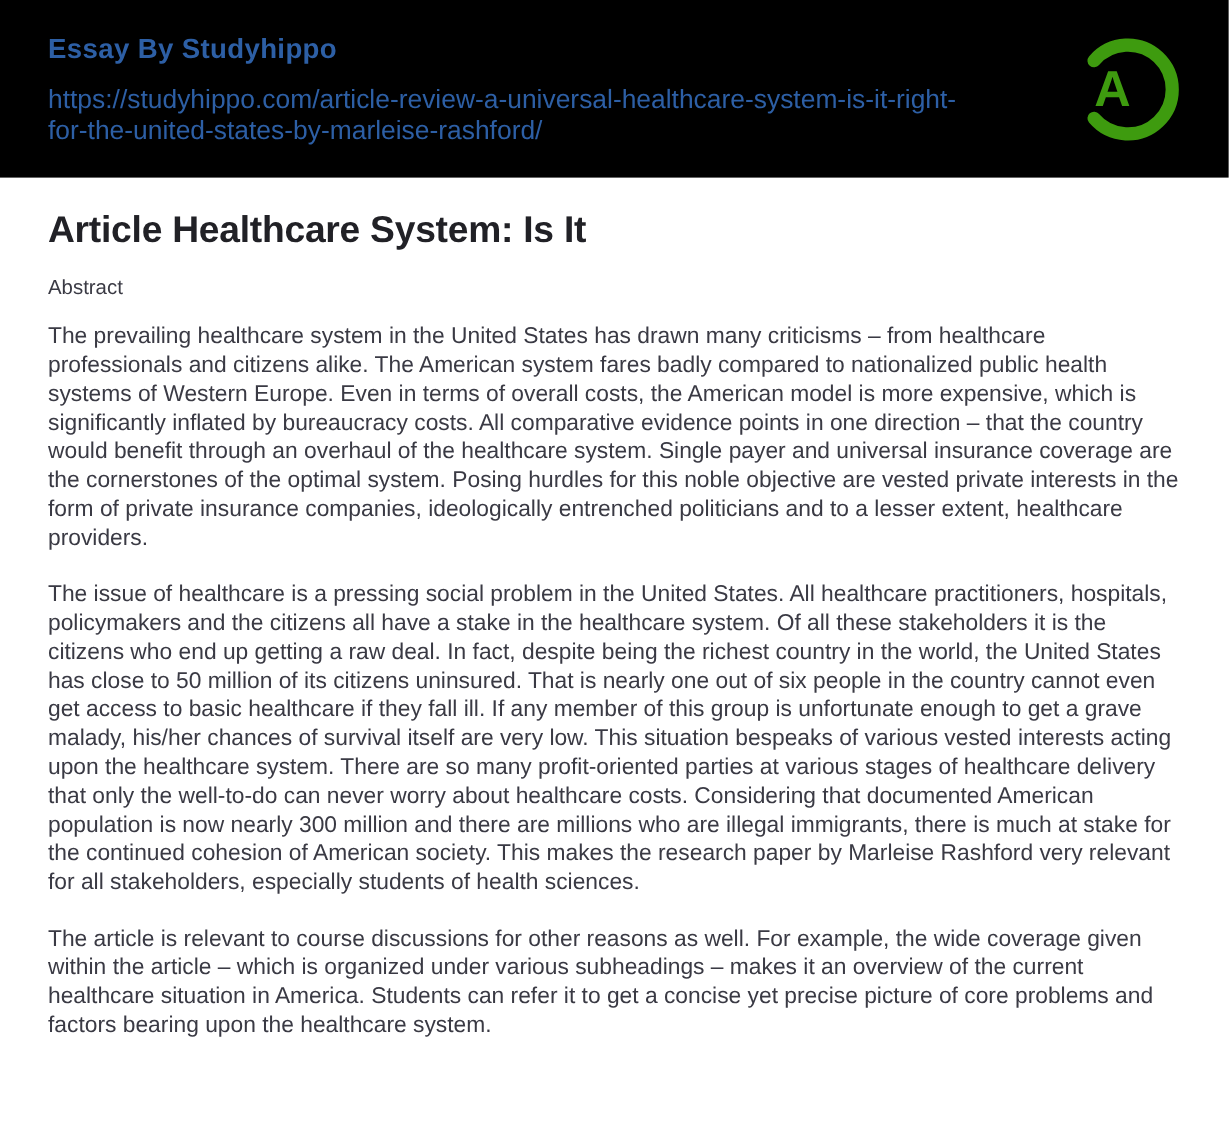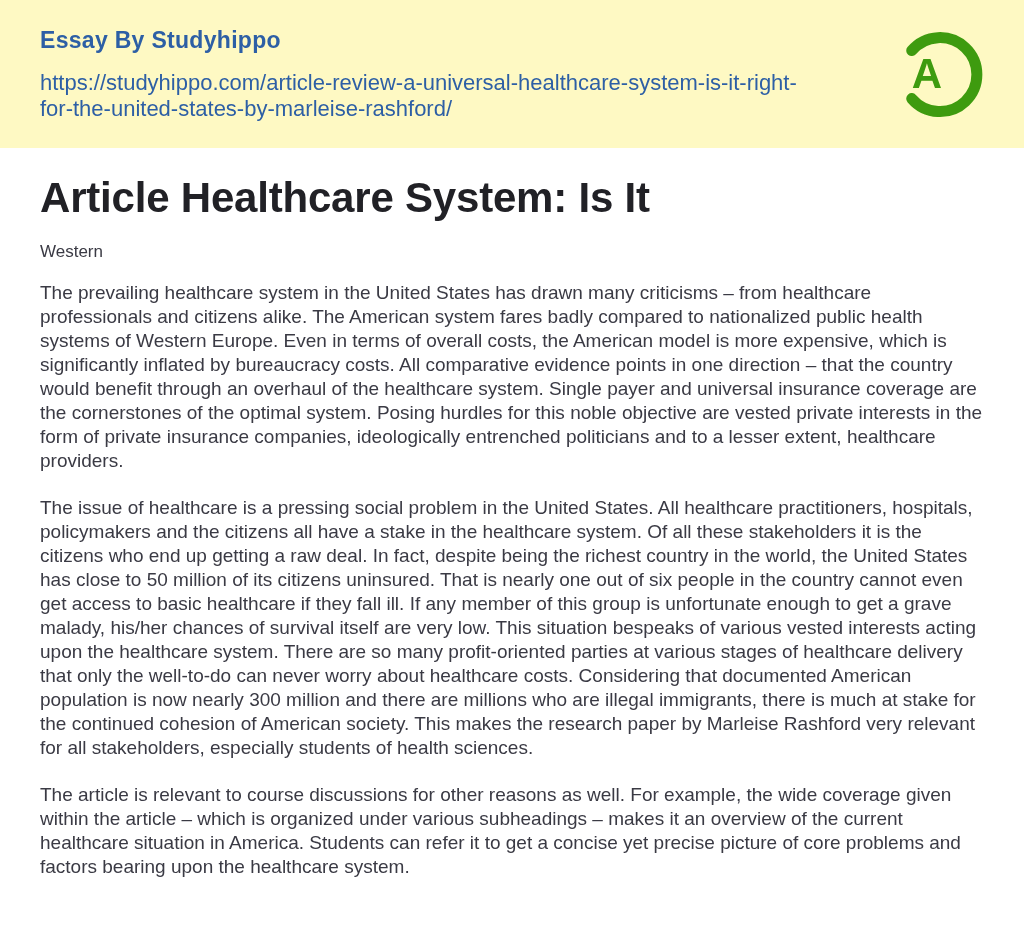--- a/index.html
+++ b/index.html
@@ -7,21 +7,21 @@
     width: 1024px;
     background: #ffffff;
     font-family: "Liberation Sans", "DejaVu Sans", sans-serif;
   }
   body { min-height: 949px; }
 
   
   .header {
     width: 100%;
     height: 148px;
-    background: #fef9c3;
+    background: #000000;
     display: flex;
     justify-content: space-between;
     align-items: center;
     padding: 0 38px 0 40px;
   }
   .header-left { display: flex; flex-direction: column; }
   .site-title {
     color: #2d5fa5;
     font-size: 23px;
     font-weight: 700;
@@ -58,21 +58,21 @@
     color: #3e9b0f;
   }
 
   
   .content {
     padding: 26px 40px 60px 40px;
     max-width: 1024px;
   }
   .article-title {
     color: #212126;
-    font-size: 42px;
+    font-size: 31px;
     font-weight: 700;
     letter-spacing: -0.2px;
     margin-bottom: 18px;
   }
   .section-heading {
     color: #3a3a44;
     font-size: 17px;
     font-weight: 400;
     line-height: 24px;
     margin-bottom: 17px;
@@ -97,19 +97,19 @@
     <svg width="92" height="92" viewBox="0 0 92 92" aria-hidden="true">
       <path d="M 17.7 22.6 A 37 37 0 1 1 17.7 70.6" fill="none" stroke="#3e9b0f" stroke-width="11" stroke-linecap="round"></path>
     </svg>
     <span class="logo-letter">A</span>
   </div>
 </header>
 
 <main class="content">
   <h1 class="article-title">Article Healthcare System: Is It</h1>
 
-  <h2 class="section-heading">Western</h2>
+  <h2 class="section-heading">Abstract</h2>
   <p>The prevailing healthcare system in the United States has drawn many criticisms – from healthcare professionals and citizens alike. The American system fares badly compared to nationalized public health systems of Western Europe. Even in terms of overall costs, the American model is more expensive, which is significantly inflated by bureaucracy costs. All comparative evidence points in one direction – that the country would benefit through an overhaul of the healthcare system. Single payer and universal insurance coverage are the cornerstones of the optimal system. Posing hurdles for this noble objective are vested private interests in the form of private insurance companies, ideologically entrenched politicians and to a lesser extent, healthcare providers.</p>
 
   <p>The issue of healthcare is a pressing social problem in the United States. All healthcare practitioners, hospitals, policymakers and the citizens all have a stake in the healthcare system. Of all these stakeholders it is the citizens who end up getting a raw deal. In fact, despite being the richest country in the world, the United States has close to 50 million of its citizens uninsured. That is nearly one out of six people in the country cannot even get access to basic healthcare if they fall ill. If any member of this group is unfortunate enough to get a grave malady, his/her chances of survival itself are very low. This situation bespeaks of various vested interests acting upon the healthcare system. There are so many profit-oriented parties at various stages of healthcare delivery that only the well-to-do can never worry about healthcare costs. Considering that documented American population is now nearly 300 million and there are millions who are illegal immigrants, there is much at stake for the continued cohesion of American society. This makes the research paper by Marleise Rashford very relevant for all stakeholders, especially students of health sciences.</p>
   <p>The article is relevant to course discussions for other reasons as well. For example, the wide coverage given within the article – which is organized under various subheadings – makes it an overview of the current healthcare situation in America. Students can refer it to get a concise yet precise picture of core problems and factors bearing upon the healthcare system.</p>
 
 </main>
 
 </body></html>

